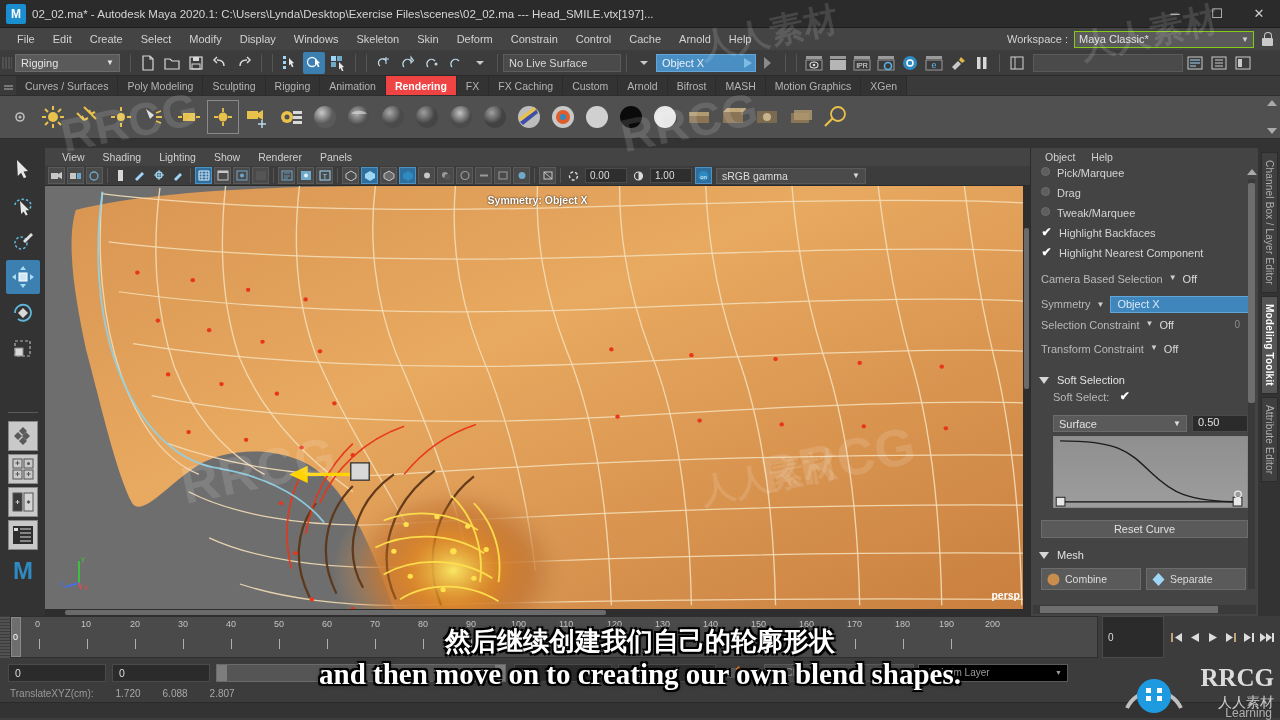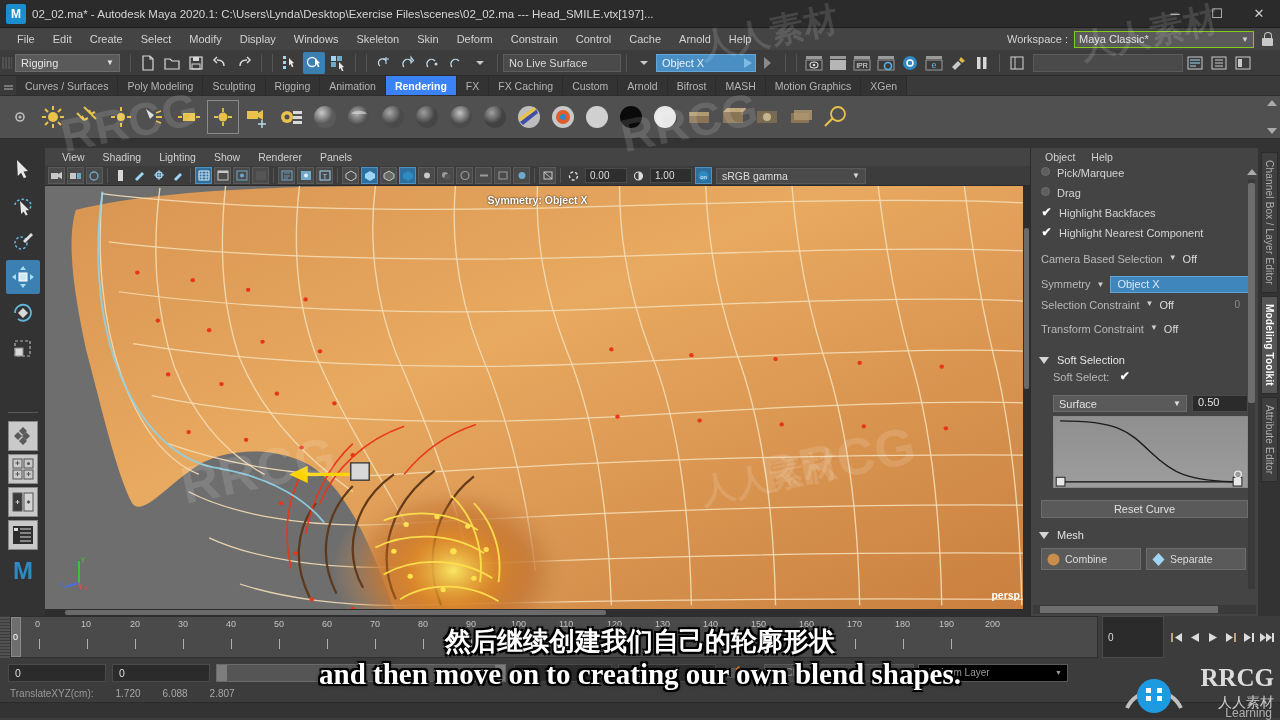--- a/index.html
+++ b/index.html
@@ -95,21 +95,21 @@
     height: 20px; background: #3a3a3a; display: flex; align-items: stretch;
     border-bottom: 1px solid #2e2e2e;
   }
   #shelf-tabs-grip { width: 16px; display: flex; align-items: center; justify-content: center; }
   #shelf-tabs-grip div { width: 9px; height: 2px; background: #777;
     box-shadow: 0 3px 0 #777; }
   .shelf-tab {
     padding: 0 9px; display: flex; align-items: center; font-size: 10.5px;
     color: #b4b4b4; background: #333333; border-right: 1px solid #2b2b2b;
   }
-  .shelf-tab.active { background: #3b82f6; color: #ffffff; font-weight: bold; }
+  .shelf-tab.active { background: #ef4444; color: #ffffff; font-weight: bold; }
   
   #shelf-icons {
     height: 43px; background: #505050; display: flex; align-items: center;
     padding-left: 4px; border-bottom: 1px solid #2e2e2e; position: relative;
   }
   #shelf-left-gear { width: 32px; height: 43px; display: flex; align-items: center; justify-content: center; }
   .shelf-ico { width: 32px; height: 34px; margin: 0 1px; display: flex;
     align-items: center; justify-content: center; position: relative; }
   .shelf-ico.boxed { border: 1px solid #8a8a8a; }
   #shelf-scroll { position: absolute; right: 2px; top: 4px; width: 12px; height: 34px;
@@ -1151,20 +1151,24 @@
     <div id="rp-body">
       <div class="rp-row">
         <span class="radio-dot"></span>
         <span class="rp-label">Pick/Marquee</span>
       </div>
       <div class="rp-row">
         <span class="radio-dot"></span>
         <span class="rp-label">Drag</span>
       </div>
       <div class="rp-row">
+        <span class="radio-dot"></span>
+        <span class="rp-label">Tweak/Marquee</span>
+      </div>
+      <div class="rp-row">
         <span class="chk">✔</span>
         <span class="rp-label">Highlight Backfaces</span>
       </div>
       <div class="rp-row">
         <span class="chk">✔</span>
         <span class="rp-label">Highlight Nearest Component</span>
       </div>
       <div class="rp-row" style="margin-top:6px">
         <span class="rp-lbl-dim">Camera Based Selection</span>
         <span class="caret-sm">▼</span>

